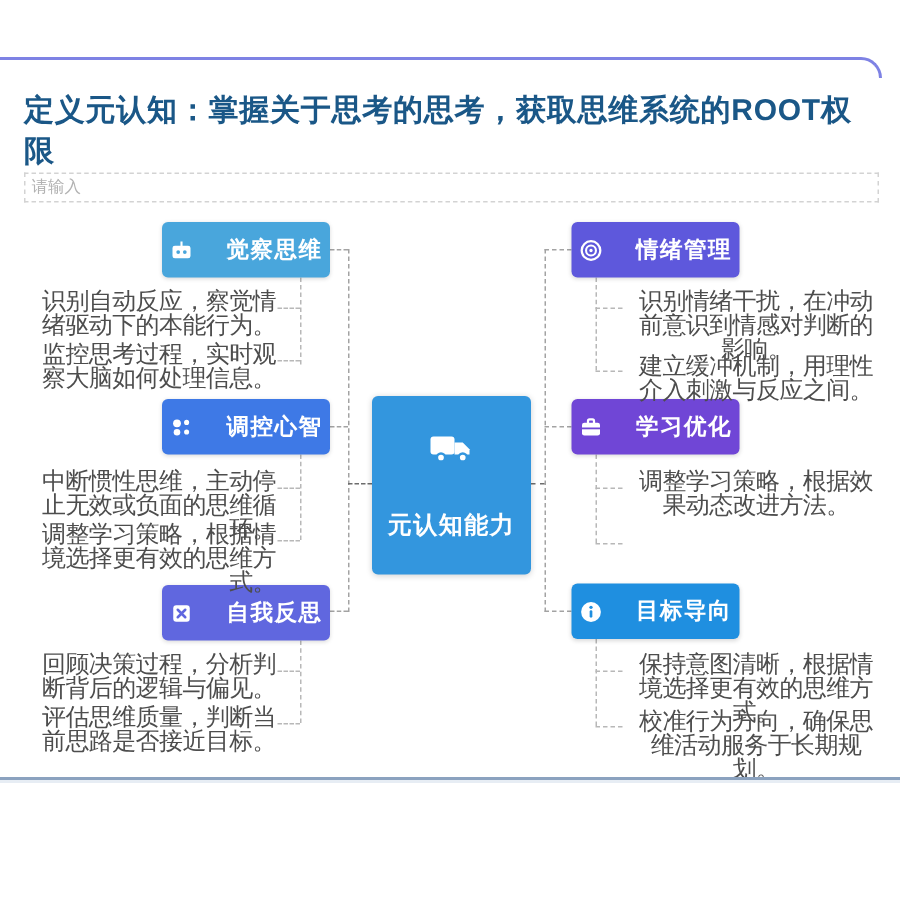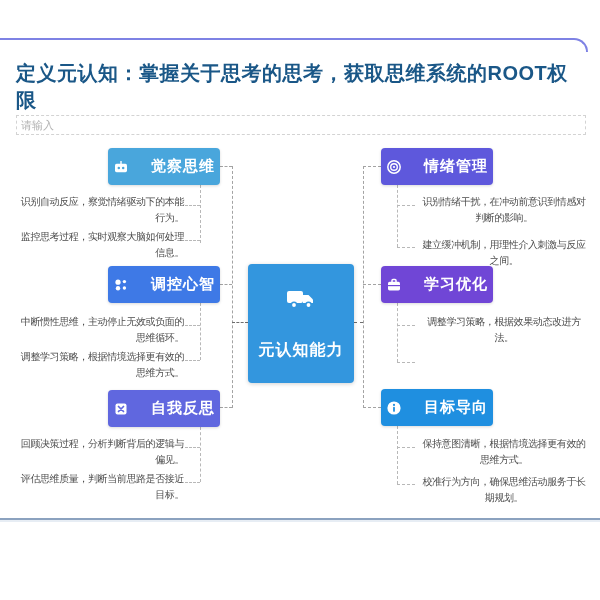--- a/index.html
+++ b/index.html
@@ -27,21 +27,21 @@
   .bbox .lbl{color:#fff;font-weight:bold;font-size:15px;letter-spacing:1px;white-space:nowrap;}
   .bbox .ico{width:16px;height:16px;display:flex;align-items:center;justify-content:center;}
 
   
   .center-node{position:absolute;left:248px;top:264px;width:106px;height:119px;
                border-radius:4px;background:var(--c);display:flex;flex-direction:column;
                align-items:center;justify-content:center;box-shadow:0 1px 4px rgba(0,0,0,.18);cursor:pointer;}
   .center-node .lbl{color:#fff;font-weight:bold;font-size:16px;letter-spacing:1px;margin-top:29px;}
 
   
-  .note{position:absolute;width:168px;font-size:10px;letter-spacing:-0.4px;
+  .note{position:absolute;width:168px;font-size:16px;letter-spacing:-0.4px;
         line-height:16px;color:#4d4d4d;}
   .note.l{left:16px;text-align:right;}
   .note.r{left:420px;text-align:center;}
 
   
   .vline{position:absolute;width:0;border-left:1px dashed #a3a3a3;}
   .hline{position:absolute;height:0;border-top:1px dashed #a3a3a3;}
   .dark{border-color:#6d6d6d;}
   .lite{border-color:#b8b8b8;}
 </style>

